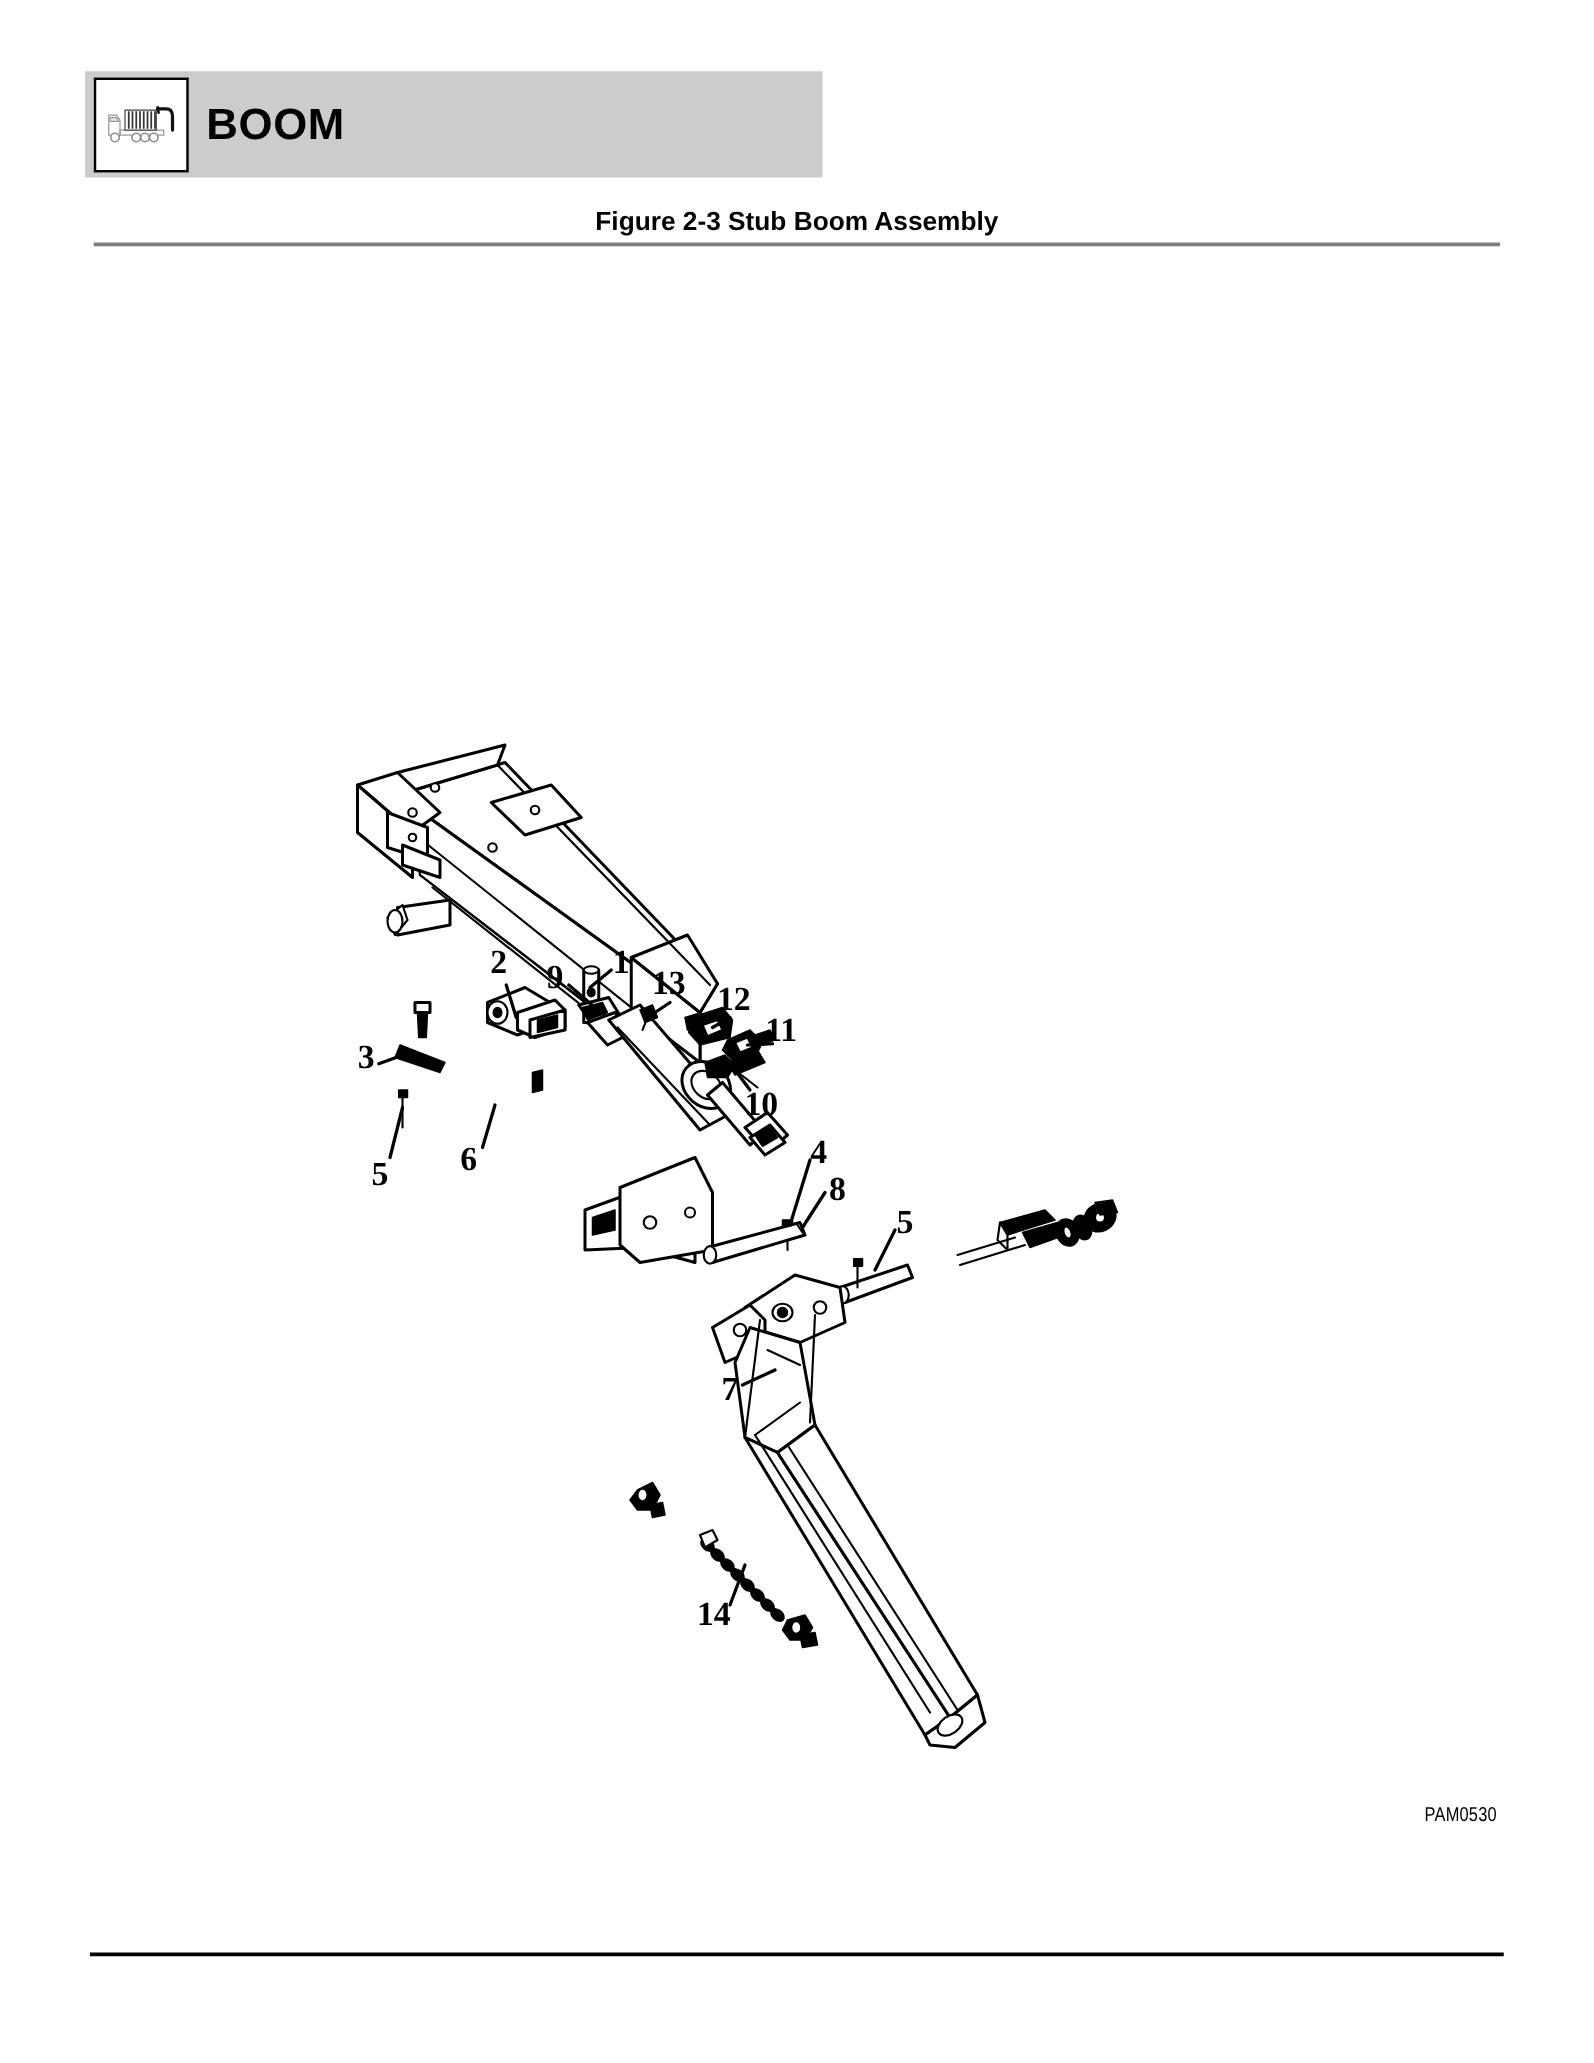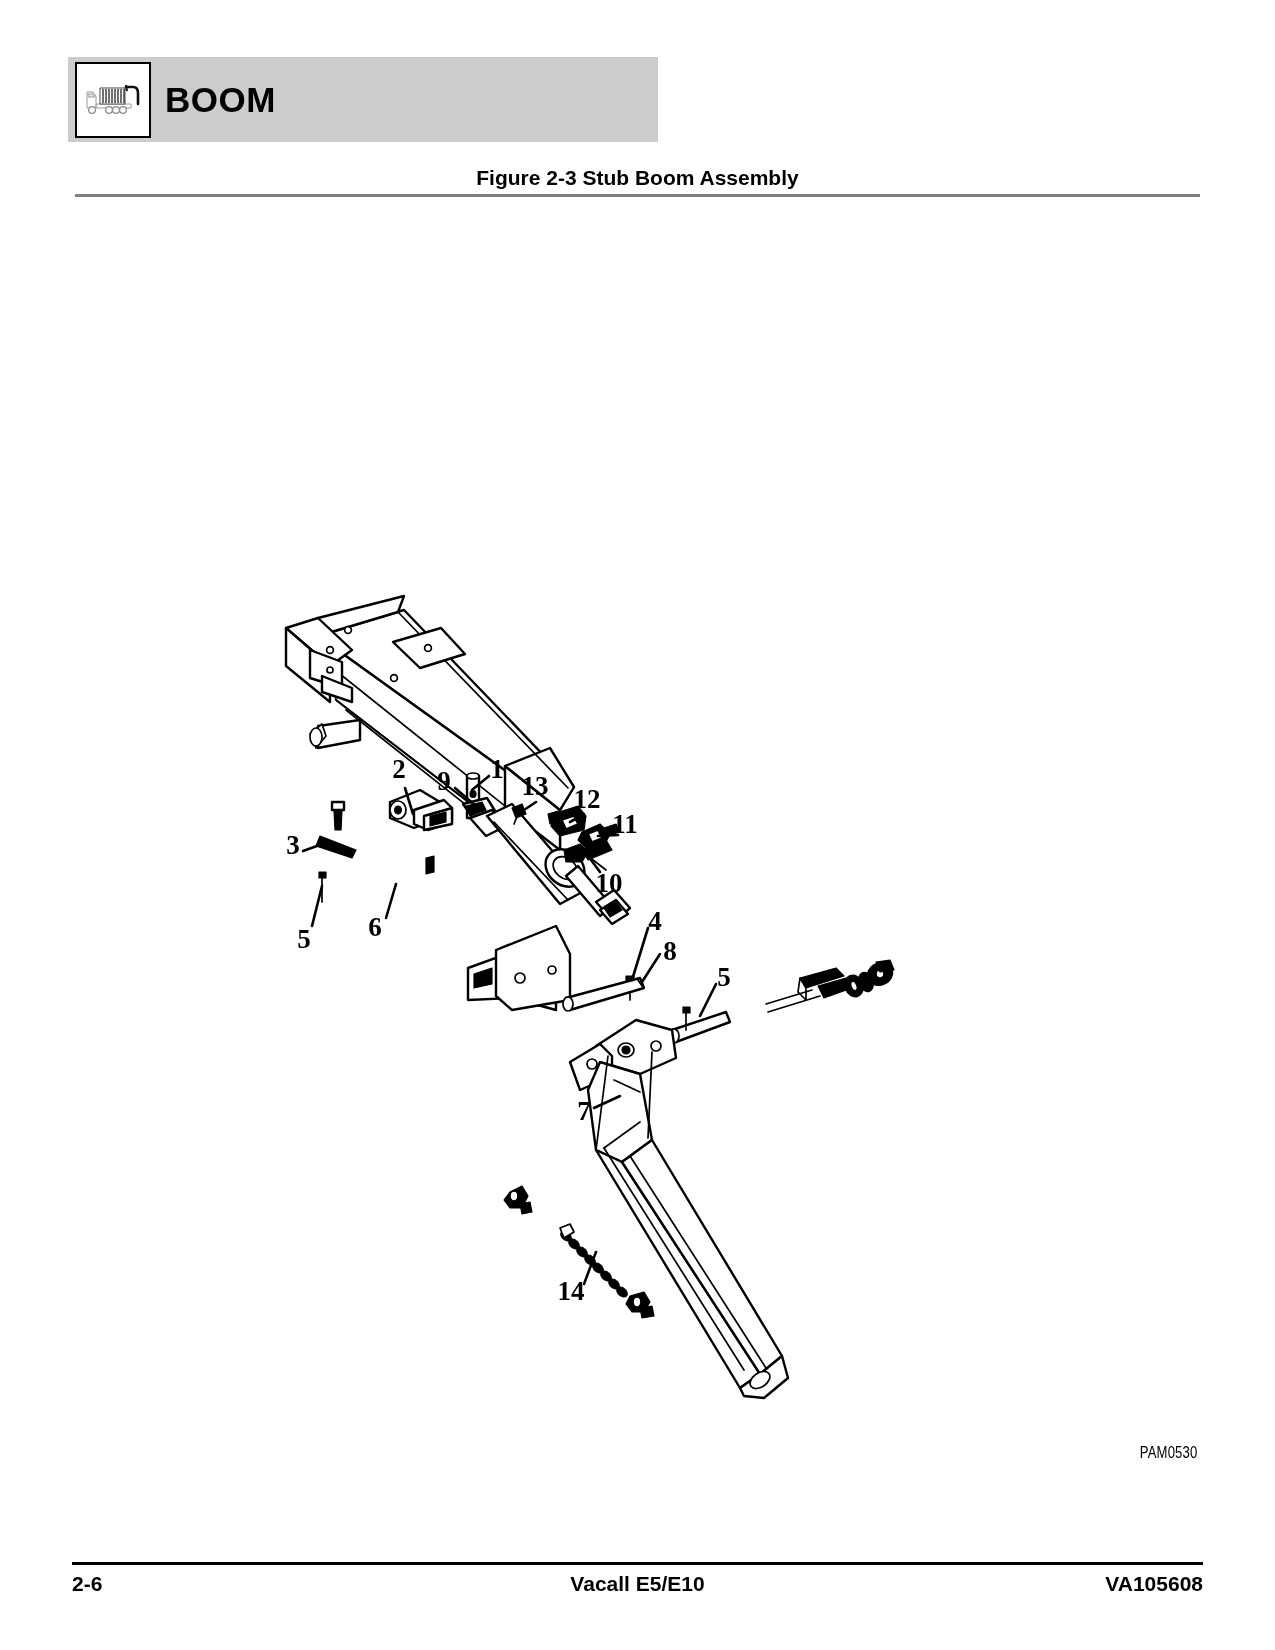--- a/index.html
+++ b/index.html
@@ -424,19 +424,14 @@
         <text class="cnum" x="724" y="776" text-anchor="middle">5</text>
         <text class="cnum" x="584" y="910" text-anchor="middle">7</text>
         <text class="cnum" x="571" y="1090" text-anchor="middle">14</text>
       </g>
     </svg>
   </div>
 
   <div class="drawing-number">PAM0530</div>
 
   <div class="footer-rule"></div>
-  <div class="footer">
-    <div class="footer-left">2-6</div>
-    <div class="footer-center">Vacall E5/E10</div>
-    <div class="footer-right">VA105608</div>
-  </div>
 
 </div>
 
 </body></html>

